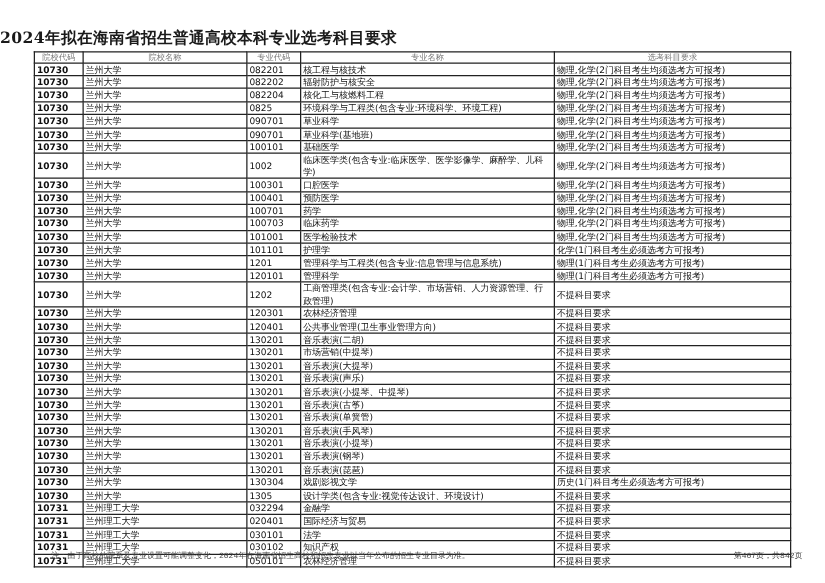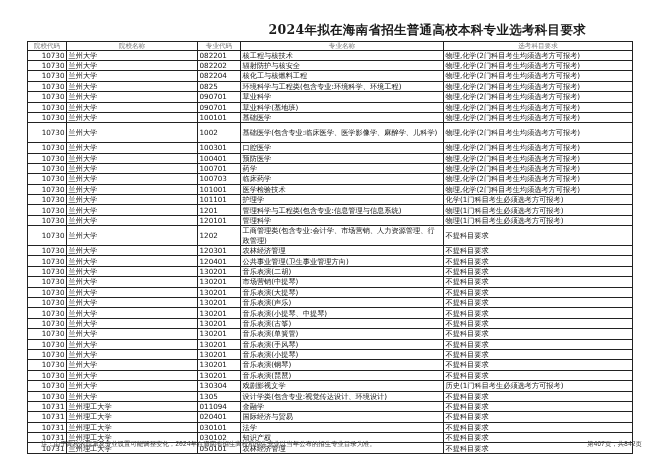--- a/index.html
+++ b/index.html
@@ -13,27 +13,26 @@
       position: relative;
       overflow: hidden;
       font-family: "DejaVu Sans", "Liberation Sans", sans-serif;
       color: #111;
     }
     .page-title {
       position: absolute;
       left: 0;
       width: 548px;
       top: 22px;
-      text-align: right;
+      text-align: left;
       font-family: "DejaVu Serif", "Liberation Serif", serif;
       font-weight: bold;
       font-size: 12.5px;
       letter-spacing: 0.3px;
       color: #1a1a1a;
-      margin-left: 38px;
     }
     table.majors {
       position: absolute;
       left: 27px;
       top: 41px;
       width: 605px;
       border-collapse: collapse;
       table-layout: fixed;
       font-size: 7.2px;
       line-height: 1;
@@ -53,21 +52,22 @@
     }
     table.majors th {
       font-weight: normal;
       color: #777;
       font-family: "DejaVu Serif", "Liberation Serif", serif;
       font-size: 6.6px;
       height: 7.6px;
       text-align: center;
     }
     table.majors td.code {
-      text-align: right;
+      text-align: left;
+      font-weight: bold;
     }
     table.majors td.wrap {
       white-space: normal;
       line-height: 9.4px;
     }
     table.majors tr.tall td {
       height: 18.8px;
     }
     .footer {
       position: absolute;
@@ -148,21 +148,21 @@
         <td class="code">10730</td>
         <td>兰州大学</td>
         <td>100101</td>
         <td>基础医学</td>
         <td>物理,化学(2门科目考生均须选考方可报考)</td>
       </tr>
       <tr class="tall">
         <td class="code">10730</td>
         <td>兰州大学</td>
         <td>1002</td>
-        <td class="wrap">基础医学(包含专业:临床医学、医学影像学、麻醉学、儿科学)</td>
+        <td class="wrap">临床医学类(包含专业:临床医学、医学影像学、麻醉学、儿科学)</td>
         <td>物理,化学(2门科目考生均须选考方可报考)</td>
       </tr>
       <tr>
         <td class="code">10730</td>
         <td>兰州大学</td>
         <td>100301</td>
         <td>口腔医学</td>
         <td>物理,化学(2门科目考生均须选考方可报考)</td>
       </tr>
       <tr>
@@ -322,21 +322,21 @@
       <tr>
         <td class="code">10730</td>
         <td>兰州大学</td>
         <td>1305</td>
         <td>设计学类(包含专业:视觉传达设计、环境设计)</td>
         <td>不提科目要求</td>
       </tr>
       <tr>
         <td class="code">10731</td>
         <td>兰州理工大学</td>
-        <td>011094</td>
+        <td>032294</td>
         <td>金融学</td>
         <td>不提科目要求</td>
       </tr>
       <tr>
         <td class="code">10731</td>
         <td>兰州理工大学</td>
         <td>020401</td>
         <td>国际经济与贸易</td>
         <td>不提科目要求</td>
       </tr>

